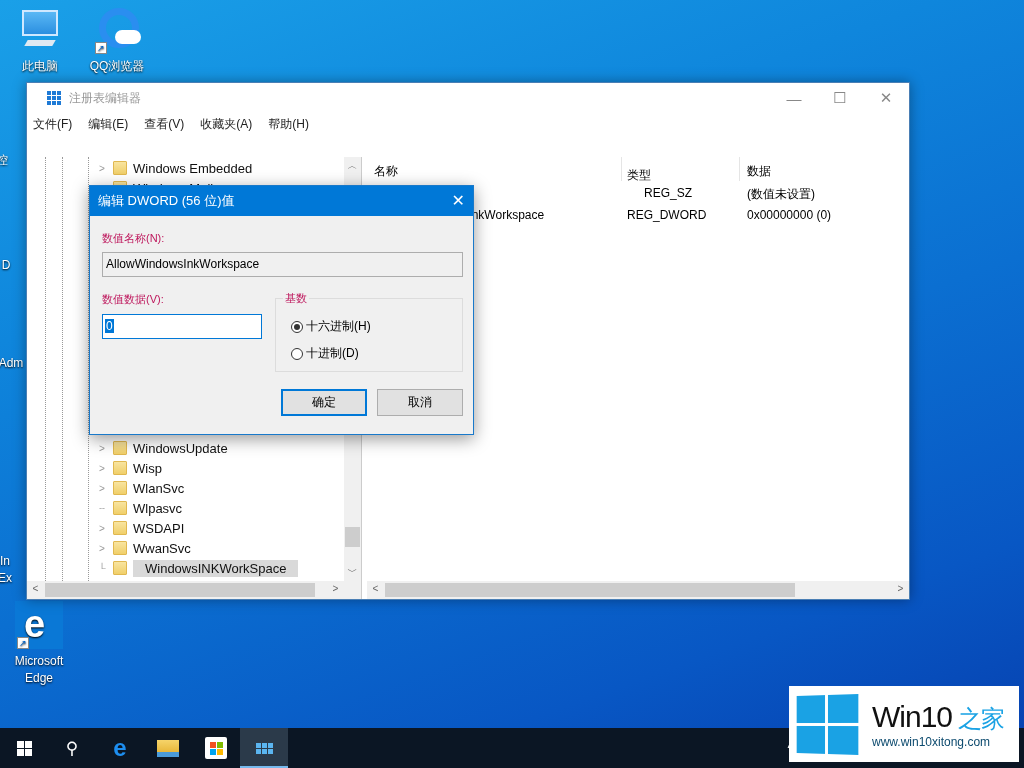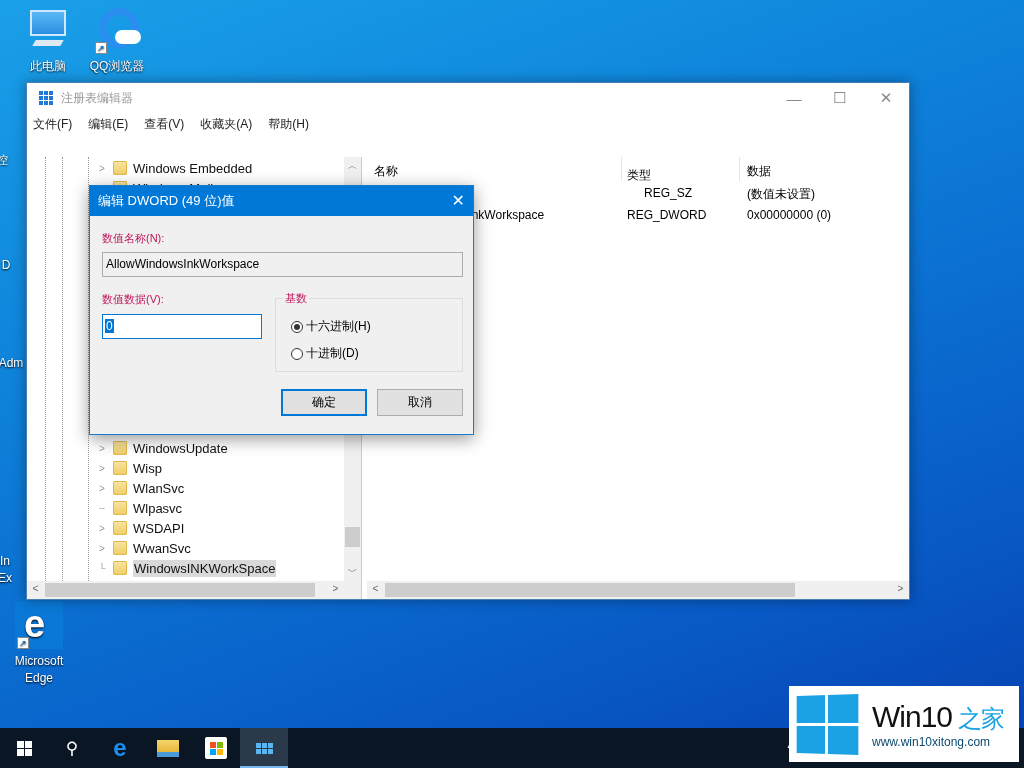--- a/index.html
+++ b/index.html
@@ -5,33 +5,33 @@
 *{box-sizing:border-box;margin:0;padding:0}
 html,body{width:1024px;height:768px;overflow:hidden}
 body{position:relative;font-family:"Liberation Sans","DejaVu Sans",sans-serif;font-size:12px;color:#000;
  background:linear-gradient(160deg,#1aa0e8 0%,#0f86dc 30%,#0b6fd1 55%,#0857c4 80%,#063fae 100%);}
 .desk-icon{position:absolute;width:70px;text-align:center;color:#fff;font-size:12px;text-shadow:0 1px 2px #000;}
 .desk-icon .ico{width:48px;height:48px;margin:0 auto 4px;position:relative}
 .shortcut{position:absolute;left:2px;bottom:0;width:12px;height:12px;background:#fff;border:1px solid #888;font-size:9px;line-height:10px;color:#06c;text-align:center}
 
 
 .win{position:absolute;left:26px;top:82px;width:884px;height:518px;background:#fff;border:1px solid #4a7fb5;box-shadow:0 0 12px rgba(0,0,0,.35)}
-.titlebar{height:30px;display:flex;align-items:center;padding-left:12px;color:#999;font-size:12px}
+.titlebar{height:30px;display:flex;align-items:center;padding-left:20px;color:#999;font-size:12px}
 .titlebar .app-icon{width:14px;height:14px;margin-right:8px;display:grid;grid-template-columns:repeat(3,4px);gap:1px}
 .titlebar .app-icon i{background:#1e7ad6;display:block}
 .wctrl{position:absolute;top:0;height:30px;width:46px;display:flex;align-items:center;justify-content:center;color:#888;font-size:15px}
 .menubar{height:22px;display:flex;align-items:center;padding-left:6px}
 .menubar span{margin-right:16px;color:#222}
 .addr{height:22px;border:1px solid #bbb;margin:0 0 0 0;padding-left:3px;line-height:20px;font-size:12px;color:#000;background:#fff}
 .tree{position:absolute;left:0;top:74px;width:335px;height:442px;background:#fff;border-right:1px solid #ccc;overflow:hidden}
 .tree .guide{position:absolute;top:0;bottom:18px;border-left:1px dotted #999}
 .node{position:absolute;left:68px;height:20px;display:flex;align-items:center;font-size:13px;color:#111;white-space:nowrap}
 .node .chev{width:14px;color:#999;font-size:10px;text-align:center}
 .folder{width:14px;height:14px;background:linear-gradient(#f8e4a0,#f0cf6a);border:1px solid #e0b850;margin:0 6px 0 4px;border-radius:1px}
-.node.sel .label{background:#d9d9d9;padding:1px 1px}
+.node.sel .label{background:#d9d9d9;padding:1px 12px}
 .vscroll{position:absolute;right:0;top:0;width:17px;bottom:18px;background:#f0f0f0}
 .vscroll .thumb{position:absolute;left:1px;right:1px;top:370px;height:20px;background:#cdcdcd}
 .sarrow{position:absolute;color:#666;font-size:10px;width:17px;text-align:center}
 .hscroll{position:absolute;left:0;right:0;bottom:0;height:18px;background:#f0f0f0}
 .hscroll .thumb{position:absolute;top:2px;height:14px;background:#cdcdcd}
 .list{position:absolute;left:340px;top:74px;right:0;height:442px;background:#fff}
 .col{position:absolute;white-space:nowrap;font-size:12px}
 .colsep{position:absolute;top:74px;height:24px;border-left:1px solid #e5e5e5}
 
 
@@ -61,21 +61,21 @@
 .wm .logo{display:grid;grid-template-columns:30px 30px;grid-template-rows:28px 28px;gap:3px;transform:perspective(200px) rotateY(-12deg)}
 .wm .logo i{background:#1aa2e4;display:block}
 .wm .txt{margin-left:14px}
 .wm .big{font-size:30px;font-weight:normal;color:#111;letter-spacing:-1px}
 .wm .big em{font-style:normal;color:#1aa2e4;font-size:24px;margin-left:6px}
 .wm .url{font-size:12px;color:#0c4a6e}
 </style>
 </head>
 <body>
 
-<div class="desk-icon" style="left:13px;top:6px">
+<div class="desk-icon" style="left:5px;top:6px">
   <div class="ico">
     <div style="position:absolute;left:6px;top:4px;width:36px;height:26px;border:2px solid #cfe8ff;background:linear-gradient(#5ab8f5,#2b8fe0)"></div>
     <div style="position:absolute;left:10px;top:34px;width:28px;height:6px;background:#dfe9f2;transform:skewX(-30deg)"></div>
   </div>
   <div>此电脑</div>
 </div>
 <div class="desk-icon" style="left:82px;top:6px">
   <div class="ico">
     <div style="position:absolute;left:6px;top:2px;width:40px;height:40px;border-radius:50%;border:7px solid #2a8ef0"></div>
     <div style="position:absolute;left:22px;top:24px;width:26px;height:14px;background:#fff;border-radius:8px"></div>
@@ -211,21 +211,21 @@
       <div class="thumb" style="left:18px;width:410px"></div>
       <span class="sarrow" style="right:0;top:2px">&gt;</span>
     </div>
   </div>
   <div class="colsep" style="left:594px"></div>
   <div class="colsep" style="left:712px"></div>
 </div>
 
 <div class="dlg">
   <div class="dtitle">
-    <span>编辑 DWORD (49 位)值</span>
+    <span>编辑 DWORD (56 位)值</span>
     <span class="dclose">✕</span>
   </div>
   <label style="left:12px;top:45px">数值名称(N):</label>
   <div class="nameval">AllowWindowsInkWorkspace</div>
   <label style="left:12px;top:106px">数值数据(V):</label>
   <div class="dataval"><span>0</span></div>
   <div class="group"></div>
   <label style="left:193px;top:105px;background:#f0f0f0;padding:0 2px">基数</label>
   <div class="radio" style="left:201px;top:132px">
       <span class="rc on"></span>

